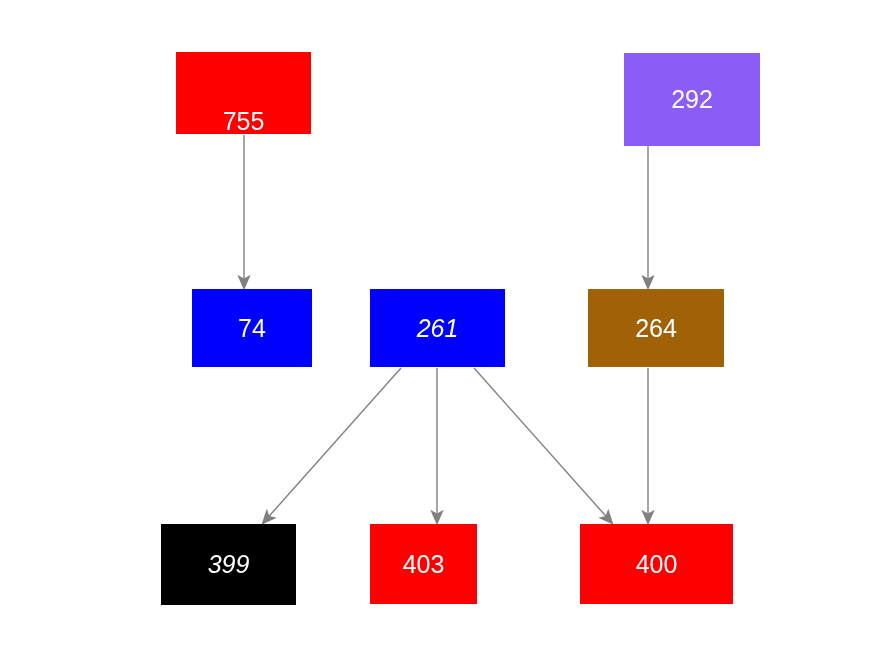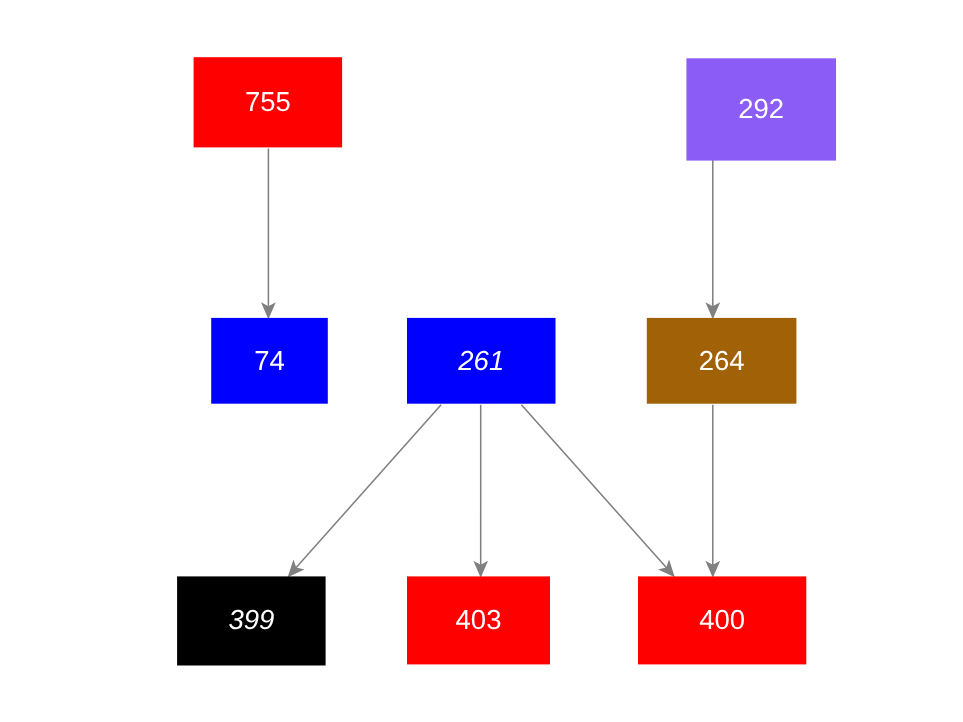--- a/index.html
+++ b/index.html
@@ -58,39 +58,39 @@
         <line x1="244" y1="135" x2="244" y2="288" stroke="#808080" stroke-width="1.4" marker-end="url(#arrowhead)"></line>
         <line x1="648" y1="135" x2="648" y2="288" stroke="#808080" stroke-width="1.4" marker-end="url(#arrowhead)"></line>
         <line x1="401" y1="368" x2="263" y2="523" stroke="#808080" stroke-width="1.4" marker-end="url(#arrowhead)"></line>
         <line x1="437" y1="368" x2="437" y2="523" stroke="#808080" stroke-width="1.4" marker-end="url(#arrowhead)"></line>
         <line x1="474" y1="368" x2="612" y2="523" stroke="#808080" stroke-width="1.4" marker-end="url(#arrowhead)"></line>
         <line x1="648" y1="368" x2="648" y2="523" stroke="#808080" stroke-width="1.4" marker-end="url(#arrowhead)"></line>
       </g>
   </svg>
 
   <div id="nodes-group">
-      <div class="node" style="left: 176px; top: 52px; width: 135px; height: 82px; background: rgb(254, 0, 0);">
+      <div class="node" style="left: 176px; top: 52px; width: 135px; height: 82px; background: rgb(254, 0, 0); align-items: flex-end;">
         <span class="node-label">755</span>
       </div>
       <div class="node" style="left: 580px; top: 53px; width: 136px; height: 93px; background: #8b5cf6; margin-left: 44px;">
         <span class="node-label">292</span>
       </div>
-      <div class="node" style="left: 192px; top: 289px; width: 106px; height: 78px; background: rgb(0, 0, 254); align-items: center;">
+      <div class="node" style="left: 192px; top: 289px; width: 120px; height: 78px; background: rgb(0, 0, 254); align-items: center;">
         <span class="node-label">74</span>
       </div>
       <div class="node" style="left: 370px; top: 289px; width: 135px; height: 78px; background: rgb(0, 0, 254); font-style: italic;">
         <span class="node-label">261</span>
       </div>
       <div class="node" style="left: 588px; top: 289px; width: 136px; height: 78px; background: #a16207;">
         <span class="node-label">264</span>
       </div>
       <div class="node" style="left: 161px; top: 524px; width: 135px; height: 81px; background: #000000; font-style: italic;">
         <span class="node-label">399</span>
       </div>
-      <div class="node" style="left: 370px; top: 524px; width: 130px; height: 80px; background: rgb(254, 0, 0);">
+      <div class="node" style="left: 370px; top: 524px; width: 107px; height: 80px; background: rgb(254, 0, 0);">
         <span class="node-label">403</span>
       </div>
       <div class="node" style="left: 580px; top: 524px; width: 153px; height: 80px; background: rgb(254, 0, 0);">
         <span class="node-label">400</span>
       </div>
     </div>
 
 </div>
 
 </body></html>

